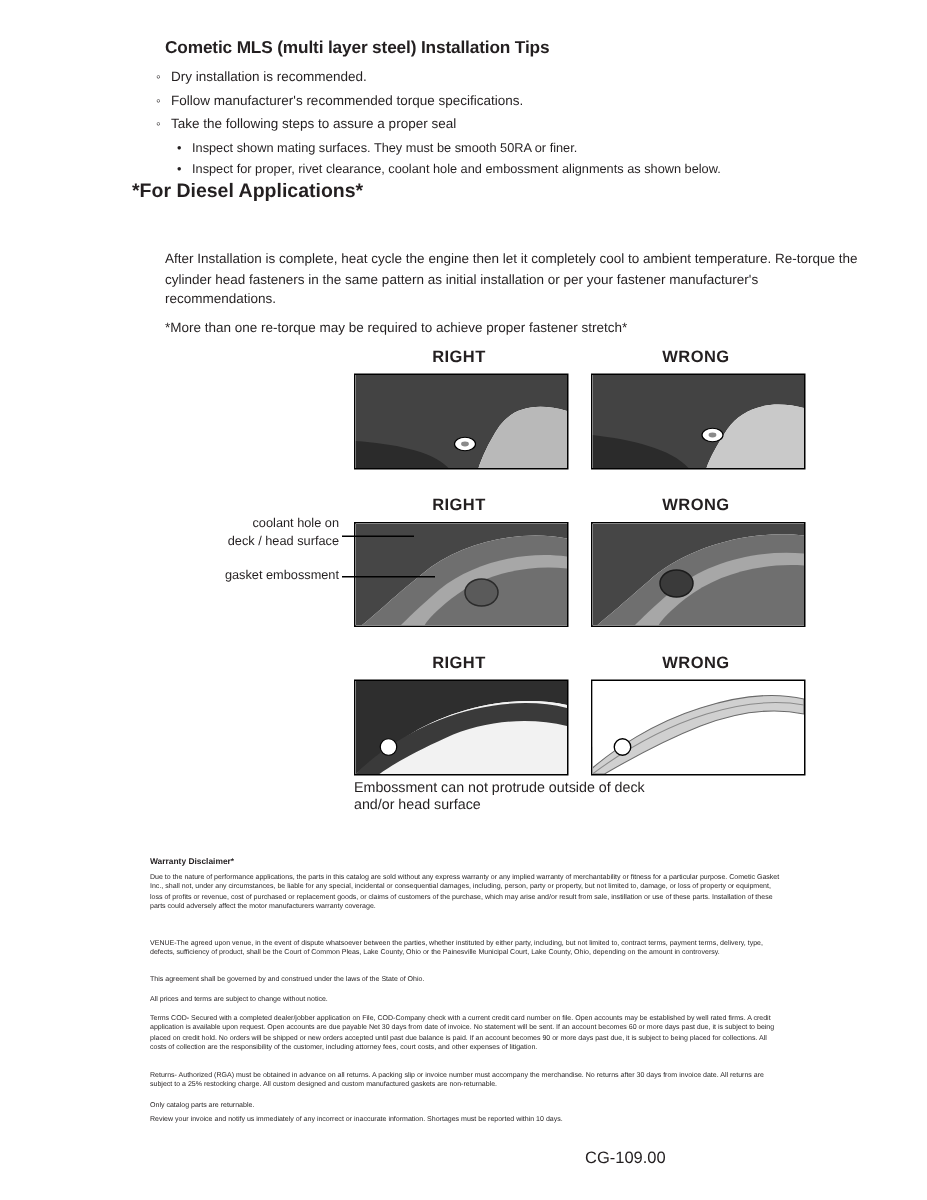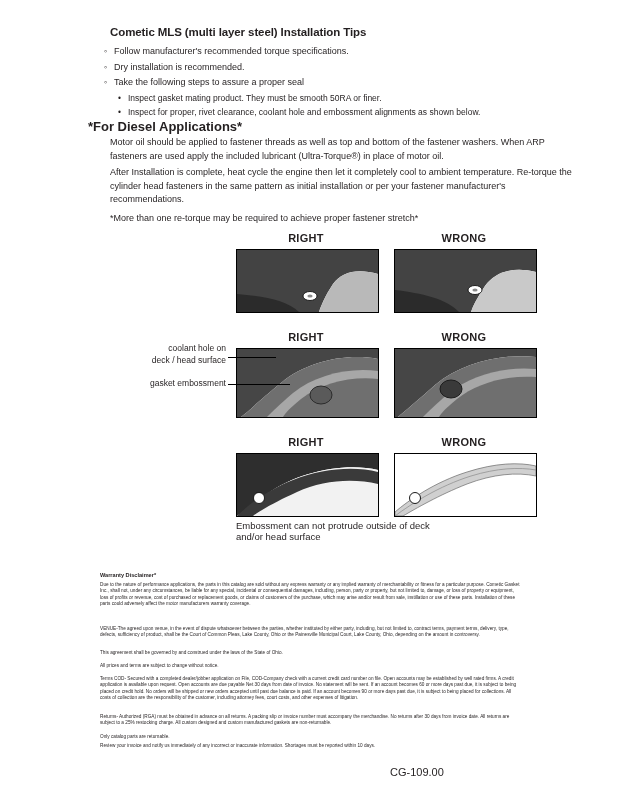--- a/index.html
+++ b/index.html
@@ -52,29 +52,28 @@
   .docnum{position:absolute;left:390px;top:766px;font-size:11px;color:#231f20;}
 </style>
 </head>
 <body>
 
 <div class="page">
 
   <div class="title">Cometic MLS (multi layer steel) Installation Tips</div>
 
   <div class="bullets">
+    <div class="b1">Dry installation is recommended.</div>
     <div class="b1">Follow manufacturer's recommended torque specifications.</div>
-    <div class="b1">Dry installation is recommended.</div>
     <div class="b1">Take the following steps to assure a proper seal</div>
-    <div class="b2">Inspect gasket mating product.  They must be smooth 50RA or finer.</div>
+    <div class="b2">Inspect shown mating surfaces.  They must be smooth 50RA or finer.</div>
     <div class="b2">Inspect for proper, rivet clearance, coolant hole and embossment alignments as shown below.</div>
   </div>
 
   <div class="h2">*For Diesel Applications*</div>
-  <div class="para p1">Motor oil should be applied to fastener threads as well as top and bottom of the fastener washers. When ARP fasteners are used apply the included lubricant (Ultra-Torque®) in place of motor oil.</div>
   <div class="para p2">After Installation is complete, heat cycle the engine then let it completely cool to ambient temperature. Re-torque the cylinder head fasteners in the same pattern as initial installation or per your fastener manufacturer's recommendations.</div>
   <div class="para p3">*More than one re-torque may be required to achieve proper fastener stretch*</div>
 
   <div class="figlabel" style="left:236px;top:232px;width:140px;">RIGHT</div>
   <div class="figlabel" style="left:394px;top:232px;width:140px;">WRONG</div>
 
   <div class="panel" style="left:236px;top:249px;width:141px;height:62px;">
     <svg width="141" height="62" viewBox="0 0 141 62">
       <rect x="0" y="0" width="141" height="62" fill="#ffffff"></rect>
       <path d="M0,0 L141,0 L141,24 C120,18 105,22 96,34 C88,46 84,56 82,62 L0,62 Z" fill="#434343"></path>

